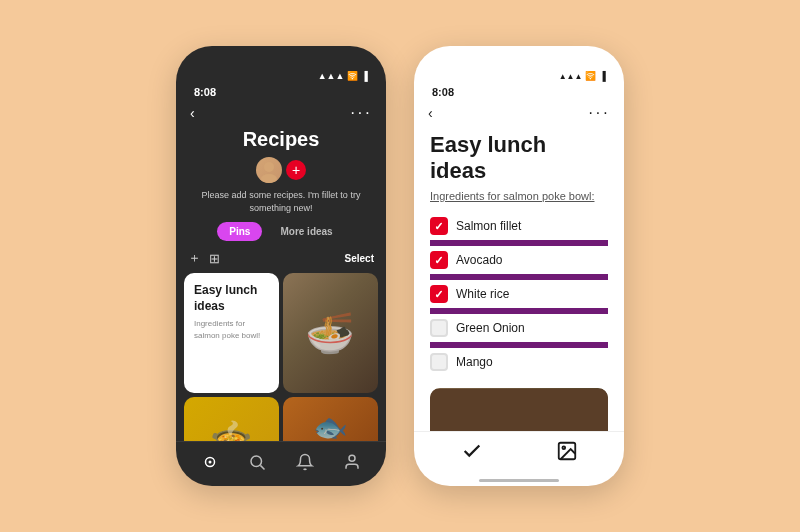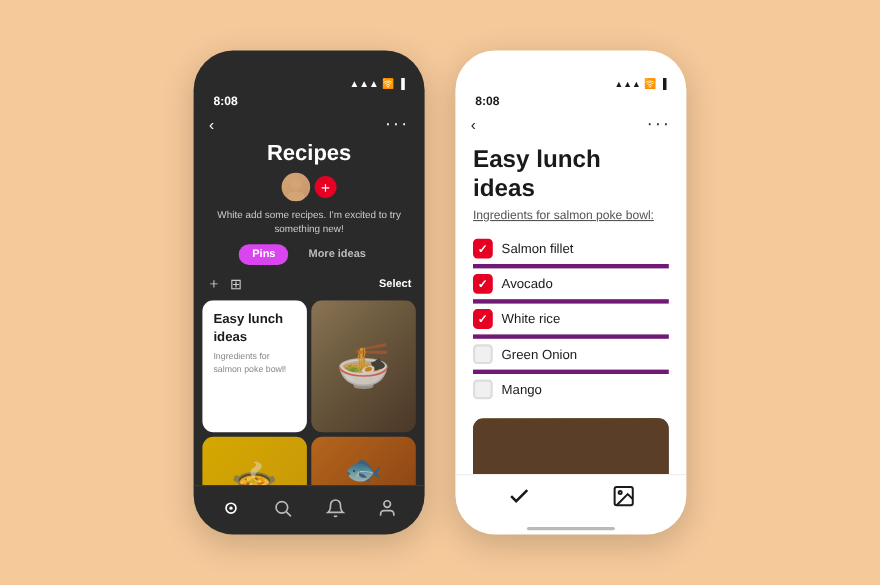--- a/index.html
+++ b/index.html
@@ -291,21 +291,21 @@
       list-style: none;
       margin-bottom: 12px;
     }
     .ingredient-item {
       display: flex;
       align-items: center;
       gap: 8px;
       padding: 5px 0;
       font-size: 12px;
       color: #1a1a1a;
-      border-bottom: 4px solid #701a75;
+      border-bottom: 6px solid #701a75;
     }
     .ingredient-item:last-child { border-bottom: none; }
     .checkbox {
       width: 18px;
       height: 18px;
       border-radius: 4px;
       display: flex;
       align-items: center;
       justify-content: center;
       flex-shrink: 0;
@@ -392,21 +392,21 @@
       <div class="recipes-title">Recipes</div>
       <div class="avatar-row">
         <div class="avatar-circle">
           <svg width="26" height="26" viewBox="0 0 26 26">
             <circle cx="13" cy="10" r="5" fill="#d4a574"></circle>
             <ellipse cx="13" cy="22" rx="8" ry="5" fill="#d4a574"></ellipse>
           </svg>
         </div>
         <div class="plus-btn">+</div>
       </div>
-      <div class="recipes-subtitle">White add some recipes. I'm excited to try something new!</div>
+      <div class="recipes-subtitle">Please add some recipes. I'm fillet to try something new!</div>
 
       <div class="tab-row">
         <div class="tab-pill active">Pins</div>
         <div class="tab-pill inactive">More ideas</div>
       </div>
 
       <div class="board-toolbar">
         <div class="toolbar-left">
           <span class="toolbar-icon">＋</span>
           <span class="toolbar-icon">⊞</span>

